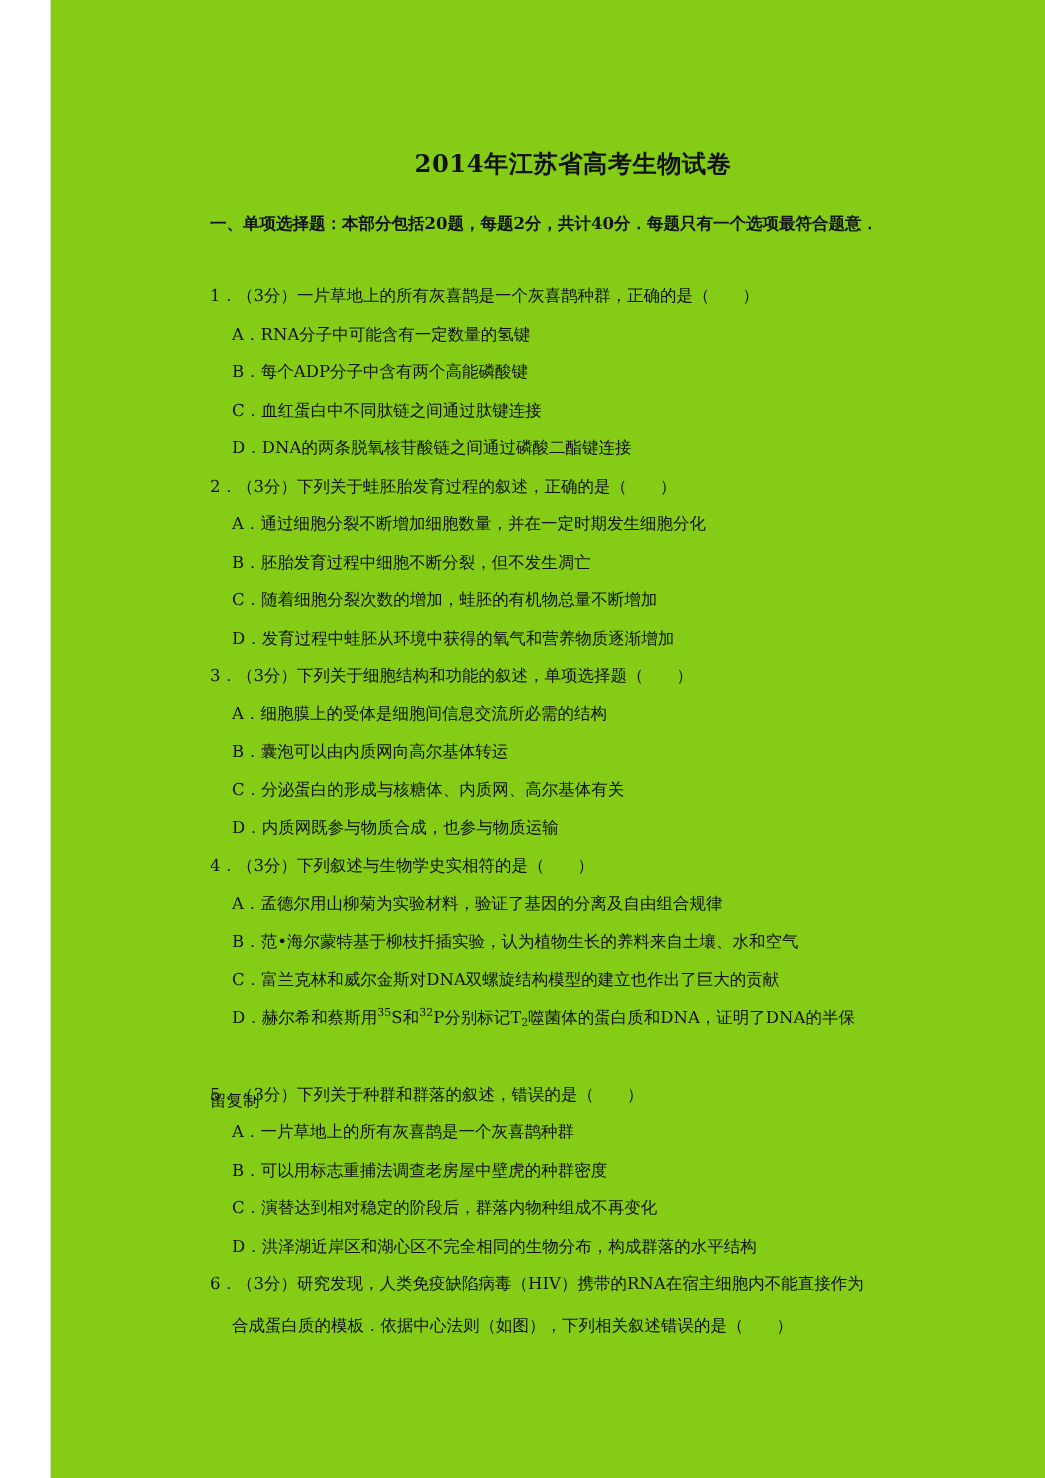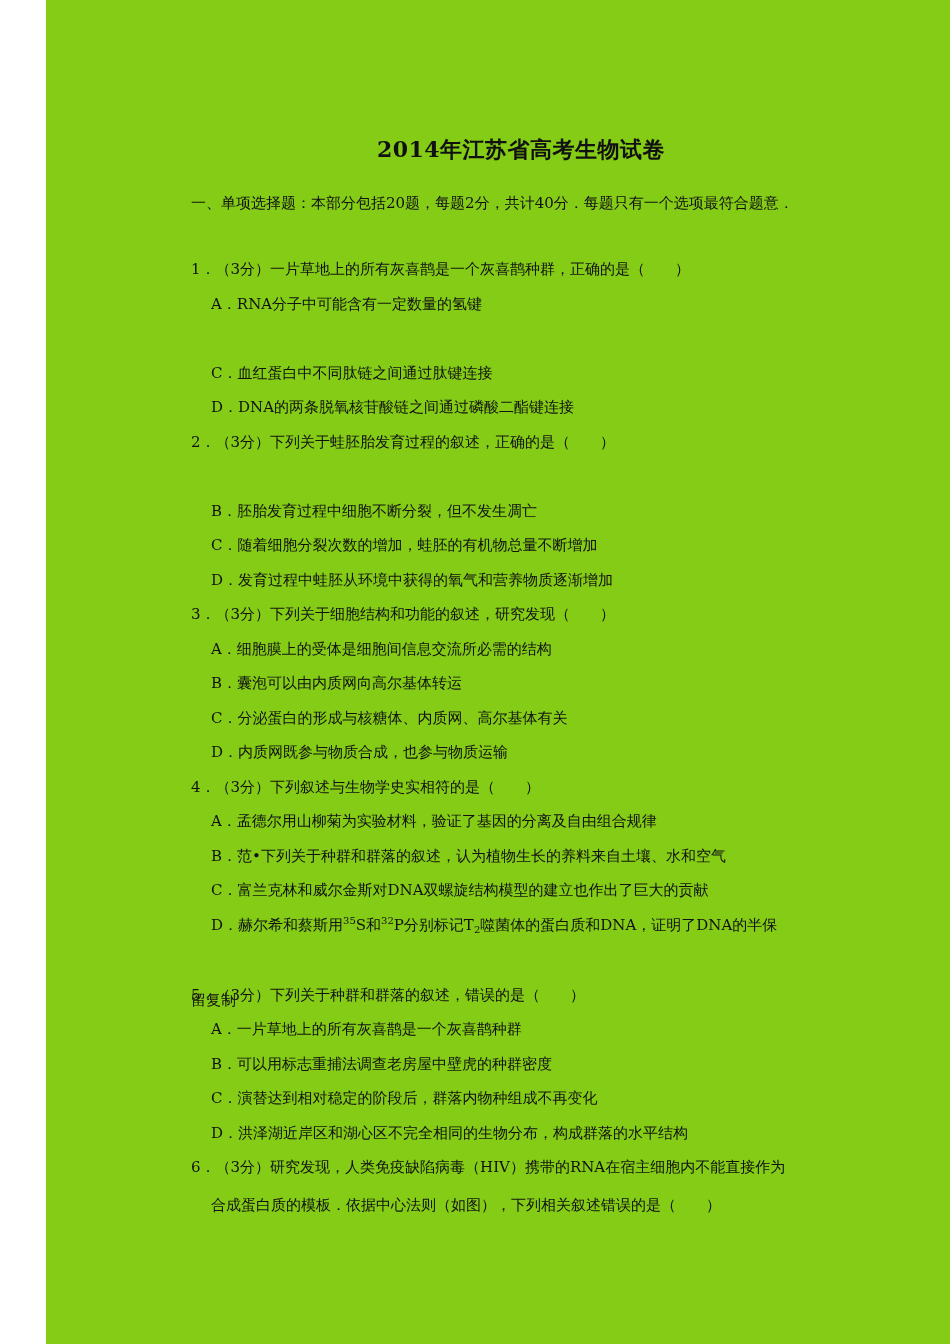--- a/index.html
+++ b/index.html
@@ -34,21 +34,21 @@
       font-weight: bold;
       letter-spacing: 0.5px;
       line-height: 30px;
     }
     .section-heading {
       position: absolute;
       left: 145px;
       width: 670px;
       top: 186px;
       font-size: 15px;
-      font-weight: normal;
+      font-weight: bold;
       line-height: 34px;
     }
     .line {
       position: absolute;
       font-size: 15px;
       line-height: 22px;
       white-space: nowrap;
     }
     .q { left: 145px; }
     .opt { left: 165px; }
@@ -66,42 +66,48 @@
   <div class="title">2014年江苏省高考生物试卷</div>
 
   <div class="section-heading">一、单项选择题：本部分包括20题，每题2分，共计40分．每题只有一个选项最符合题意．</div>
 
   <div class="line q" style="top:258px">
     <span>1．</span><span>（3分）一片草地上的所有灰喜鹊是一个灰喜鹊种群，正确的是（　　）</span>
   </div>
   <div class="line opt" style="top:293px">
     <span>A．</span><span>RNA分子中可能含有一定数量的氢键</span>
   </div>
+  <div class="line opt" style="top:327px">
+    <span>B．</span><span>每个ADP分子中含有两个高能磷酸键</span>
+  </div>
   <div class="line opt" style="top:362px">
     <span>C．</span><span>血红蛋白中不同肽链之间通过肽键连接</span>
   </div>
   <div class="line opt" style="top:396px">
     <span>D．</span><span>DNA的两条脱氧核苷酸链之间通过磷酸二酯键连接</span>
   </div>
 
   <div class="line q" style="top:431px">
     <span>2．</span><span>（3分）下列关于蛙胚胎发育过程的叙述，正确的是（　　）</span>
+  </div>
+  <div class="line opt" style="top:465px">
+    <span>A．</span><span>通过细胞分裂不断增加细胞数量，并在一定时期发生细胞分化</span>
   </div>
   <div class="line opt" style="top:500px">
     <span>B．</span><span>胚胎发育过程中细胞不断分裂，但不发生凋亡</span>
   </div>
   <div class="line opt" style="top:534px">
     <span>C．</span><span>随着细胞分裂次数的增加，蛙胚的有机物总量不断增加</span>
   </div>
   <div class="line opt" style="top:569px">
     <span>D．</span><span>发育过程中蛙胚从环境中获得的氧气和营养物质逐渐增加</span>
   </div>
 
   <div class="line q" style="top:603px">
-    <span>3．</span><span>（3分）下列关于细胞结构和功能的叙述，研究发现（　　）</span>
+    <span>3．</span><span>（3分）下列关于细胞结构和功能的叙述，单项选择题（　　）</span>
   </div>
   <div class="line opt" style="top:638px">
     <span>A．</span><span>细胞膜上的受体是细胞间信息交流所必需的结构</span>
   </div>
   <div class="line opt" style="top:672px">
     <span>B．</span><span>囊泡可以由内质网向高尔基体转运</span>
   </div>
   <div class="line opt" style="top:707px">
     <span>C．</span><span>分泌蛋白的形成与核糖体、内质网、高尔基体有关</span>
   </div>
@@ -109,21 +115,21 @@
     <span>D．</span><span>内质网既参与物质合成，也参与物质运输</span>
   </div>
 
   <div class="line q" style="top:776px">
     <span>4．</span><span>（3分）下列叙述与生物学史实相符的是（　　）</span>
   </div>
   <div class="line opt" style="top:810px">
     <span>A．</span><span>孟德尔用山柳菊为实验材料，验证了基因的分离及自由组合规律</span>
   </div>
   <div class="line opt" style="top:845px">
-    <span>B．</span><span>范•下列关于种群和群落的叙述，认为植物生长的养料来自土壤、水和空气</span>
+    <span>B．</span><span>范•海尔蒙特基于柳枝扦插实验，认为植物生长的养料来自土壤、水和空气</span>
   </div>
   <div class="line opt" style="top:879px">
     <span>C．</span><span>富兰克林和威尔金斯对DNA双螺旋结构模型的建立也作出了巨大的贡献</span>
   </div>
   <div class="line opt" style="top:914px">
     <span>D．</span><span>赫尔希和蔡斯用</span><sup>35</sup><span>S和</span><sup>32</sup><span>P分别标记T</span><sub>2</sub><span>噬菌体的蛋白质和DNA，证明了DNA的半保</span>
   </div>
   <div class="line cont" style="top:989px">留复制</div>
 
   <div class="line q" style="top:984px">

